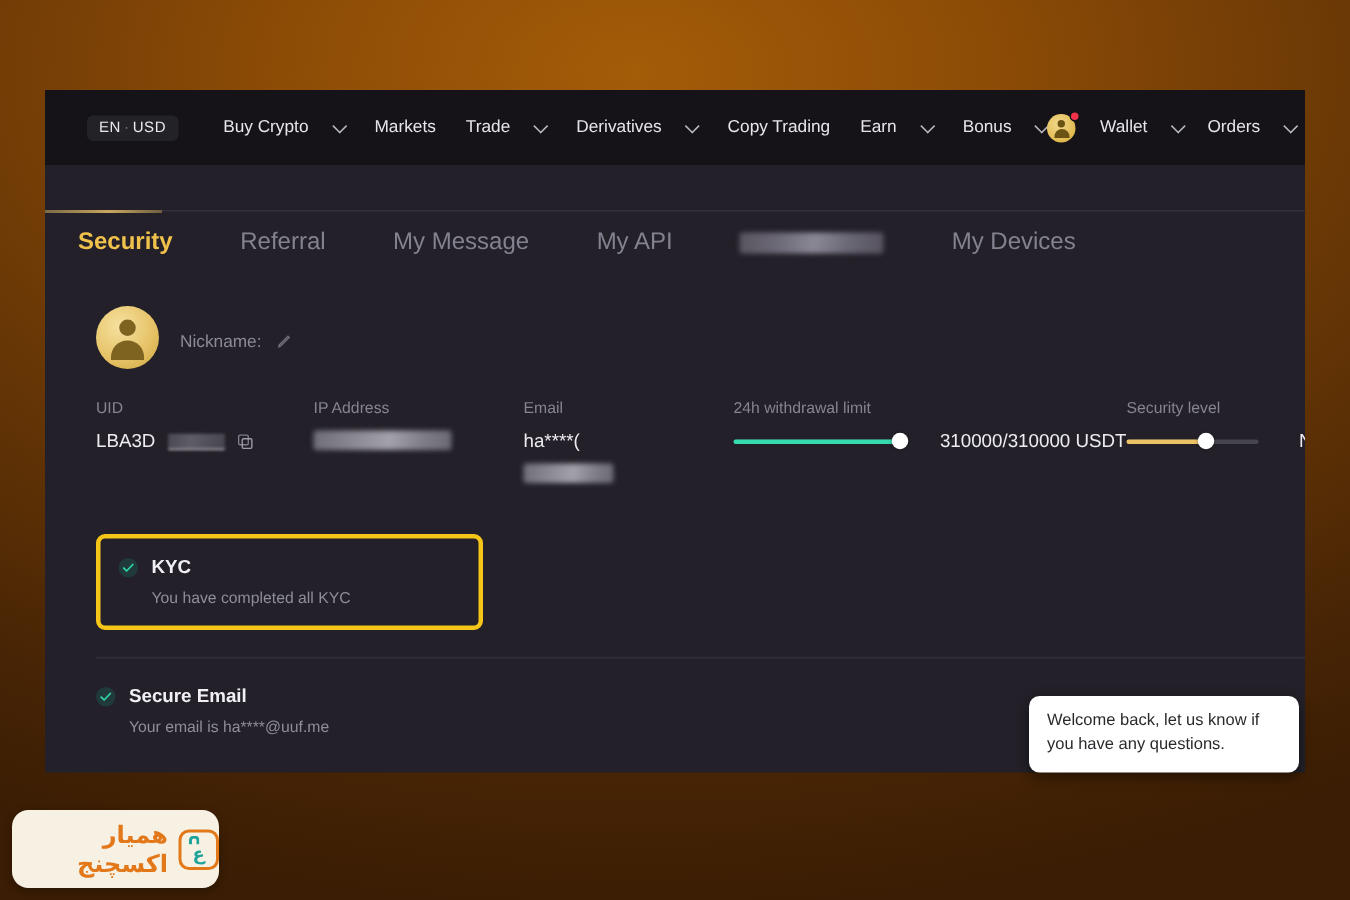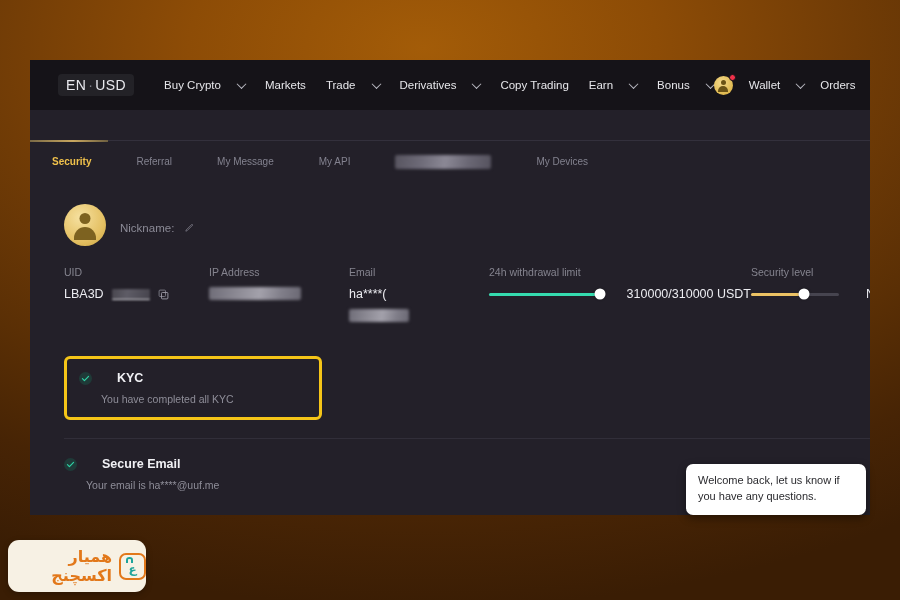--- a/index.html
+++ b/index.html
@@ -35,21 +35,21 @@
     width: 62px; height: 17px;
     border-radius: 2px;
     background: linear-gradient(100deg,#8e8e94 0%, #9fa0a6 30%, #b6b7bc 52%, #97989e 72%, #85858b 100%);
     filter: blur(1.4px);
     margin-right: 12px;
   }
   .lang-pill {
     background: #232227;
     border-radius: 4px;
     padding: 3px 8px;
-    font-size: 14px;
+    font-size: 10px;
     color: #e9e9ee;
     letter-spacing: .4px;
     white-space: nowrap;
   }
   .lang-pill .dot { color: #7e7e88; padding: 0 2px; }
 
   .nav-links { display: flex; align-items: center; margin-left: 30px; gap: 20px; }
   .nav-item {
     display: flex; align-items: center; gap: 17px;
     font-size: 11.5px; color: #e6e6ea; white-space: nowrap;
@@ -84,21 +84,21 @@
 
   
   .subband { height: 30px; background:#232029; }
   .tabrow {
     height: 42px; display:flex; align-items:center;
     border-top: 1px solid #33303c;
     padding: 0 0 0 22px; gap: 0;
     position: relative;
   }
   .tab {
-    font-size: 10px; color:#83828f; cursor:pointer;
+    font-size: 16px; color:#83828f; cursor:pointer;
     padding: 0 0 0 0; margin-right: 45px; white-space: nowrap;
     position: relative;
   }
   .tab.active { color:#f0c14b; font-weight:bold; }
   .tab-blur {
     width:96px;height:14px;border-radius:2px;
     background:linear-gradient(100deg,#57545f 0%,#6e6b78 28%,#8b8895 52%,#6a6774 76%,#55525e 100%);
     filter: blur(1.6px);
     margin-right: 45px;
   }
@@ -172,21 +172,21 @@
     padding: 12px 14px 12px 12px;
     width: 258px;
     max-width:none;
   }
   .card-head { display:flex; align-items:center; gap:9px; }
   .check {
     width:13px;height:13px;border-radius:50%;
     background:#1f3a38; display:flex;align-items:center;justify-content:center;flex:none;
   }
   .check svg { display:block; }
-  .card-title { font-size:12.5px; font-weight:bold; color:#f0f0f4;margin-left:16px; }
+  .card-title { font-size:12.5px; font-weight:bold; color:#f0f0f4; }
   .card-sub { font-size:10.5px; color:#8e8d98; margin-top:8px; margin-left:22px; }
 
   .card-sep {
     height:1px;background:#312e39;margin: 14px 0 0 0;width:100%;
   }
 
   
   .chat {
     position:absolute;
     left: 686px; top: 464px;

